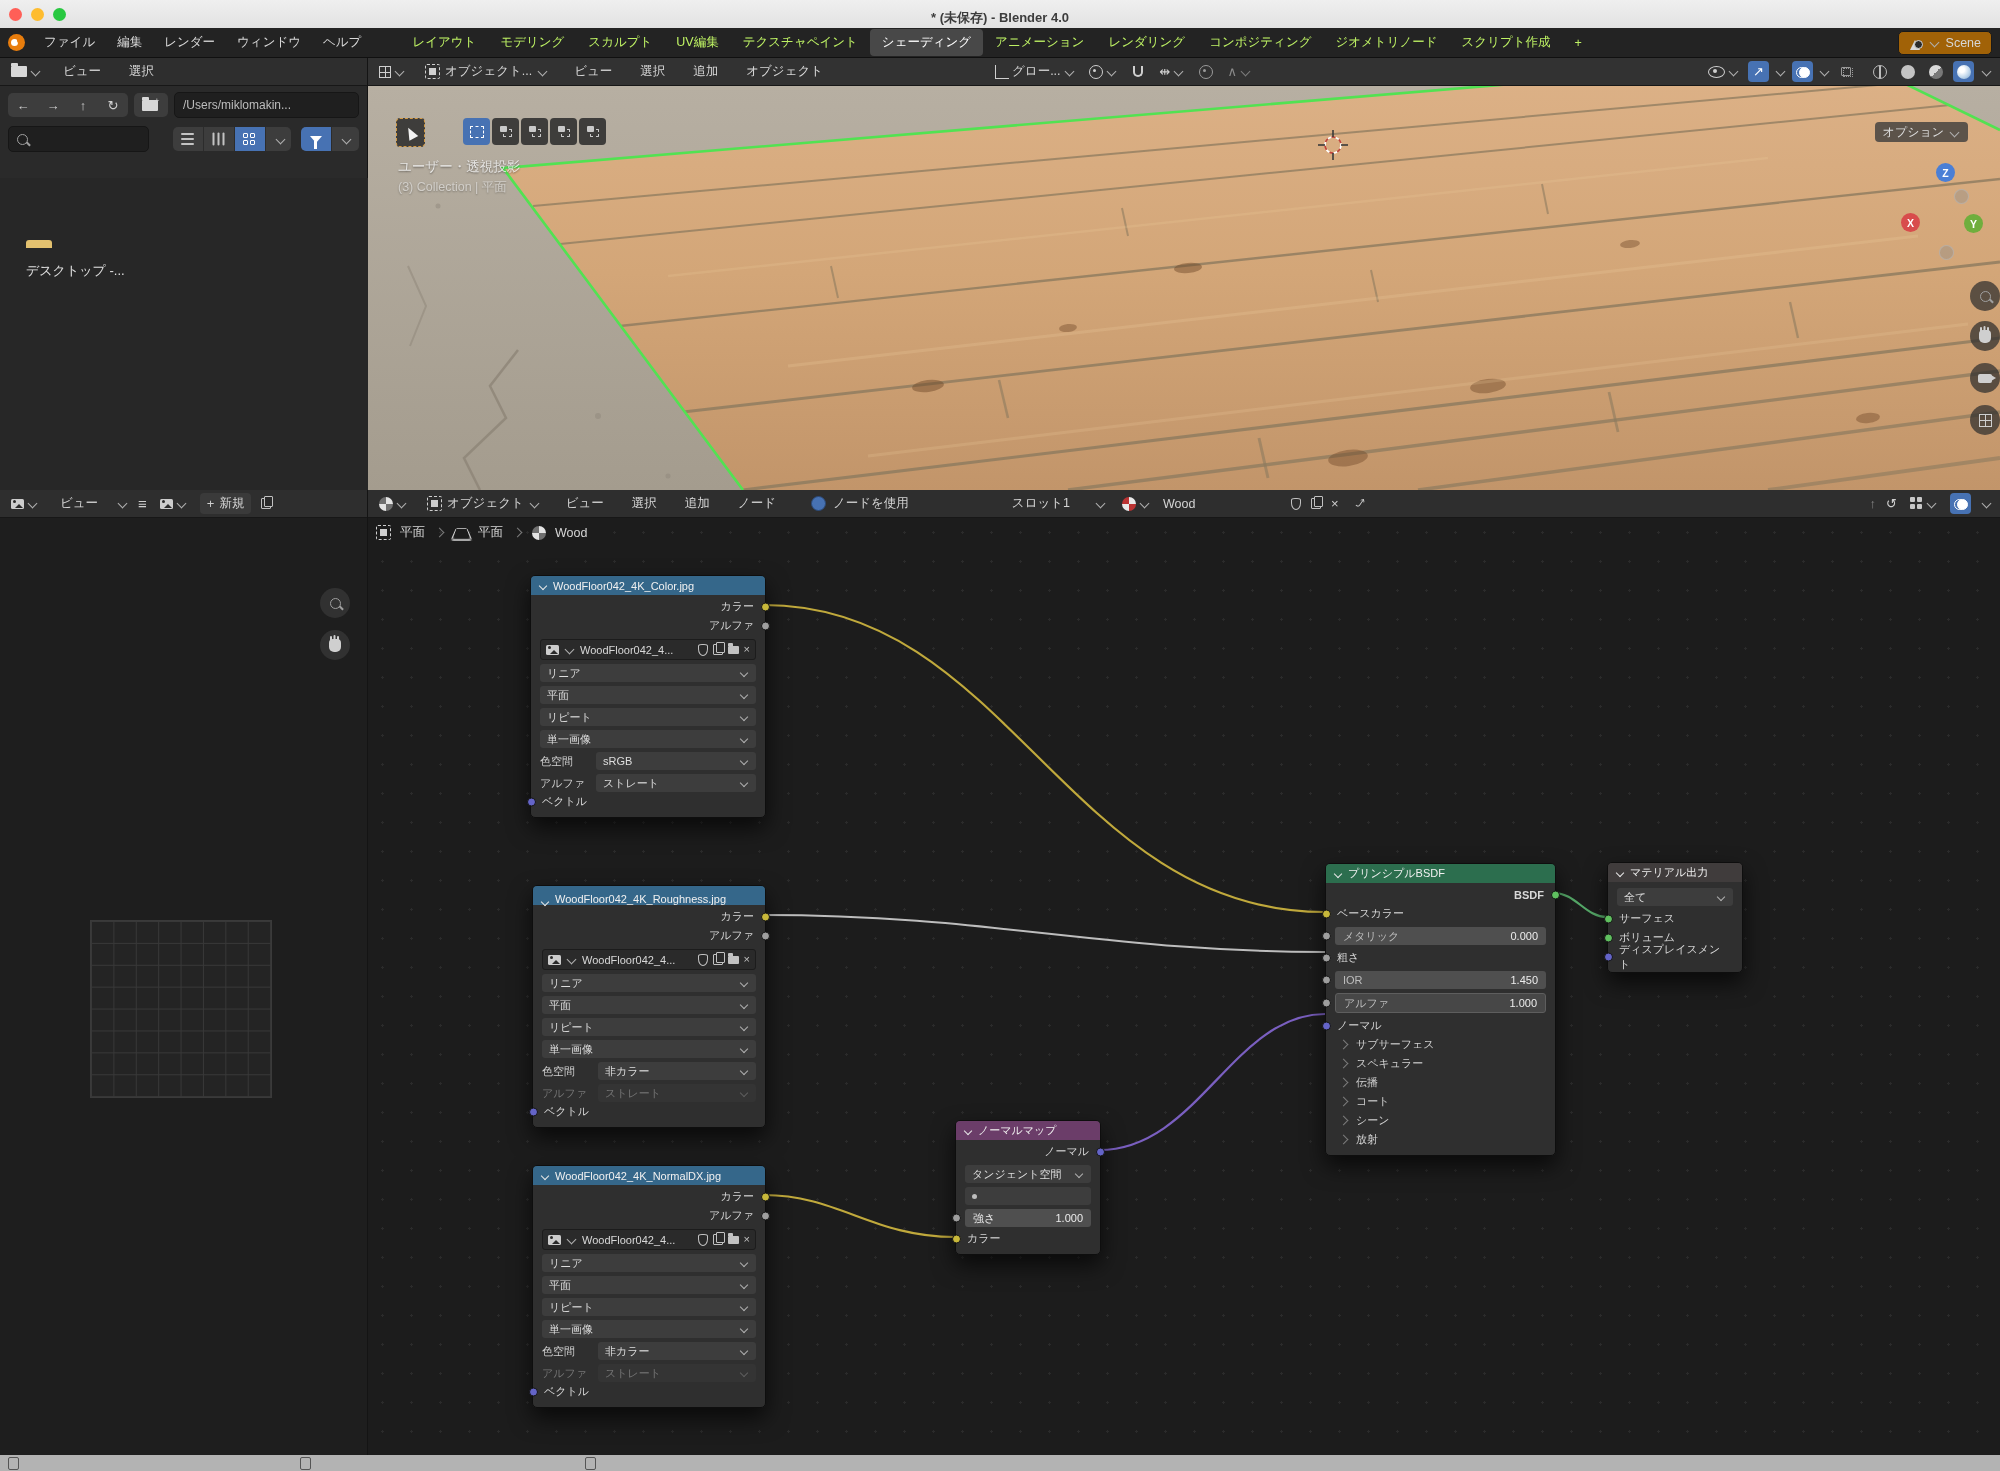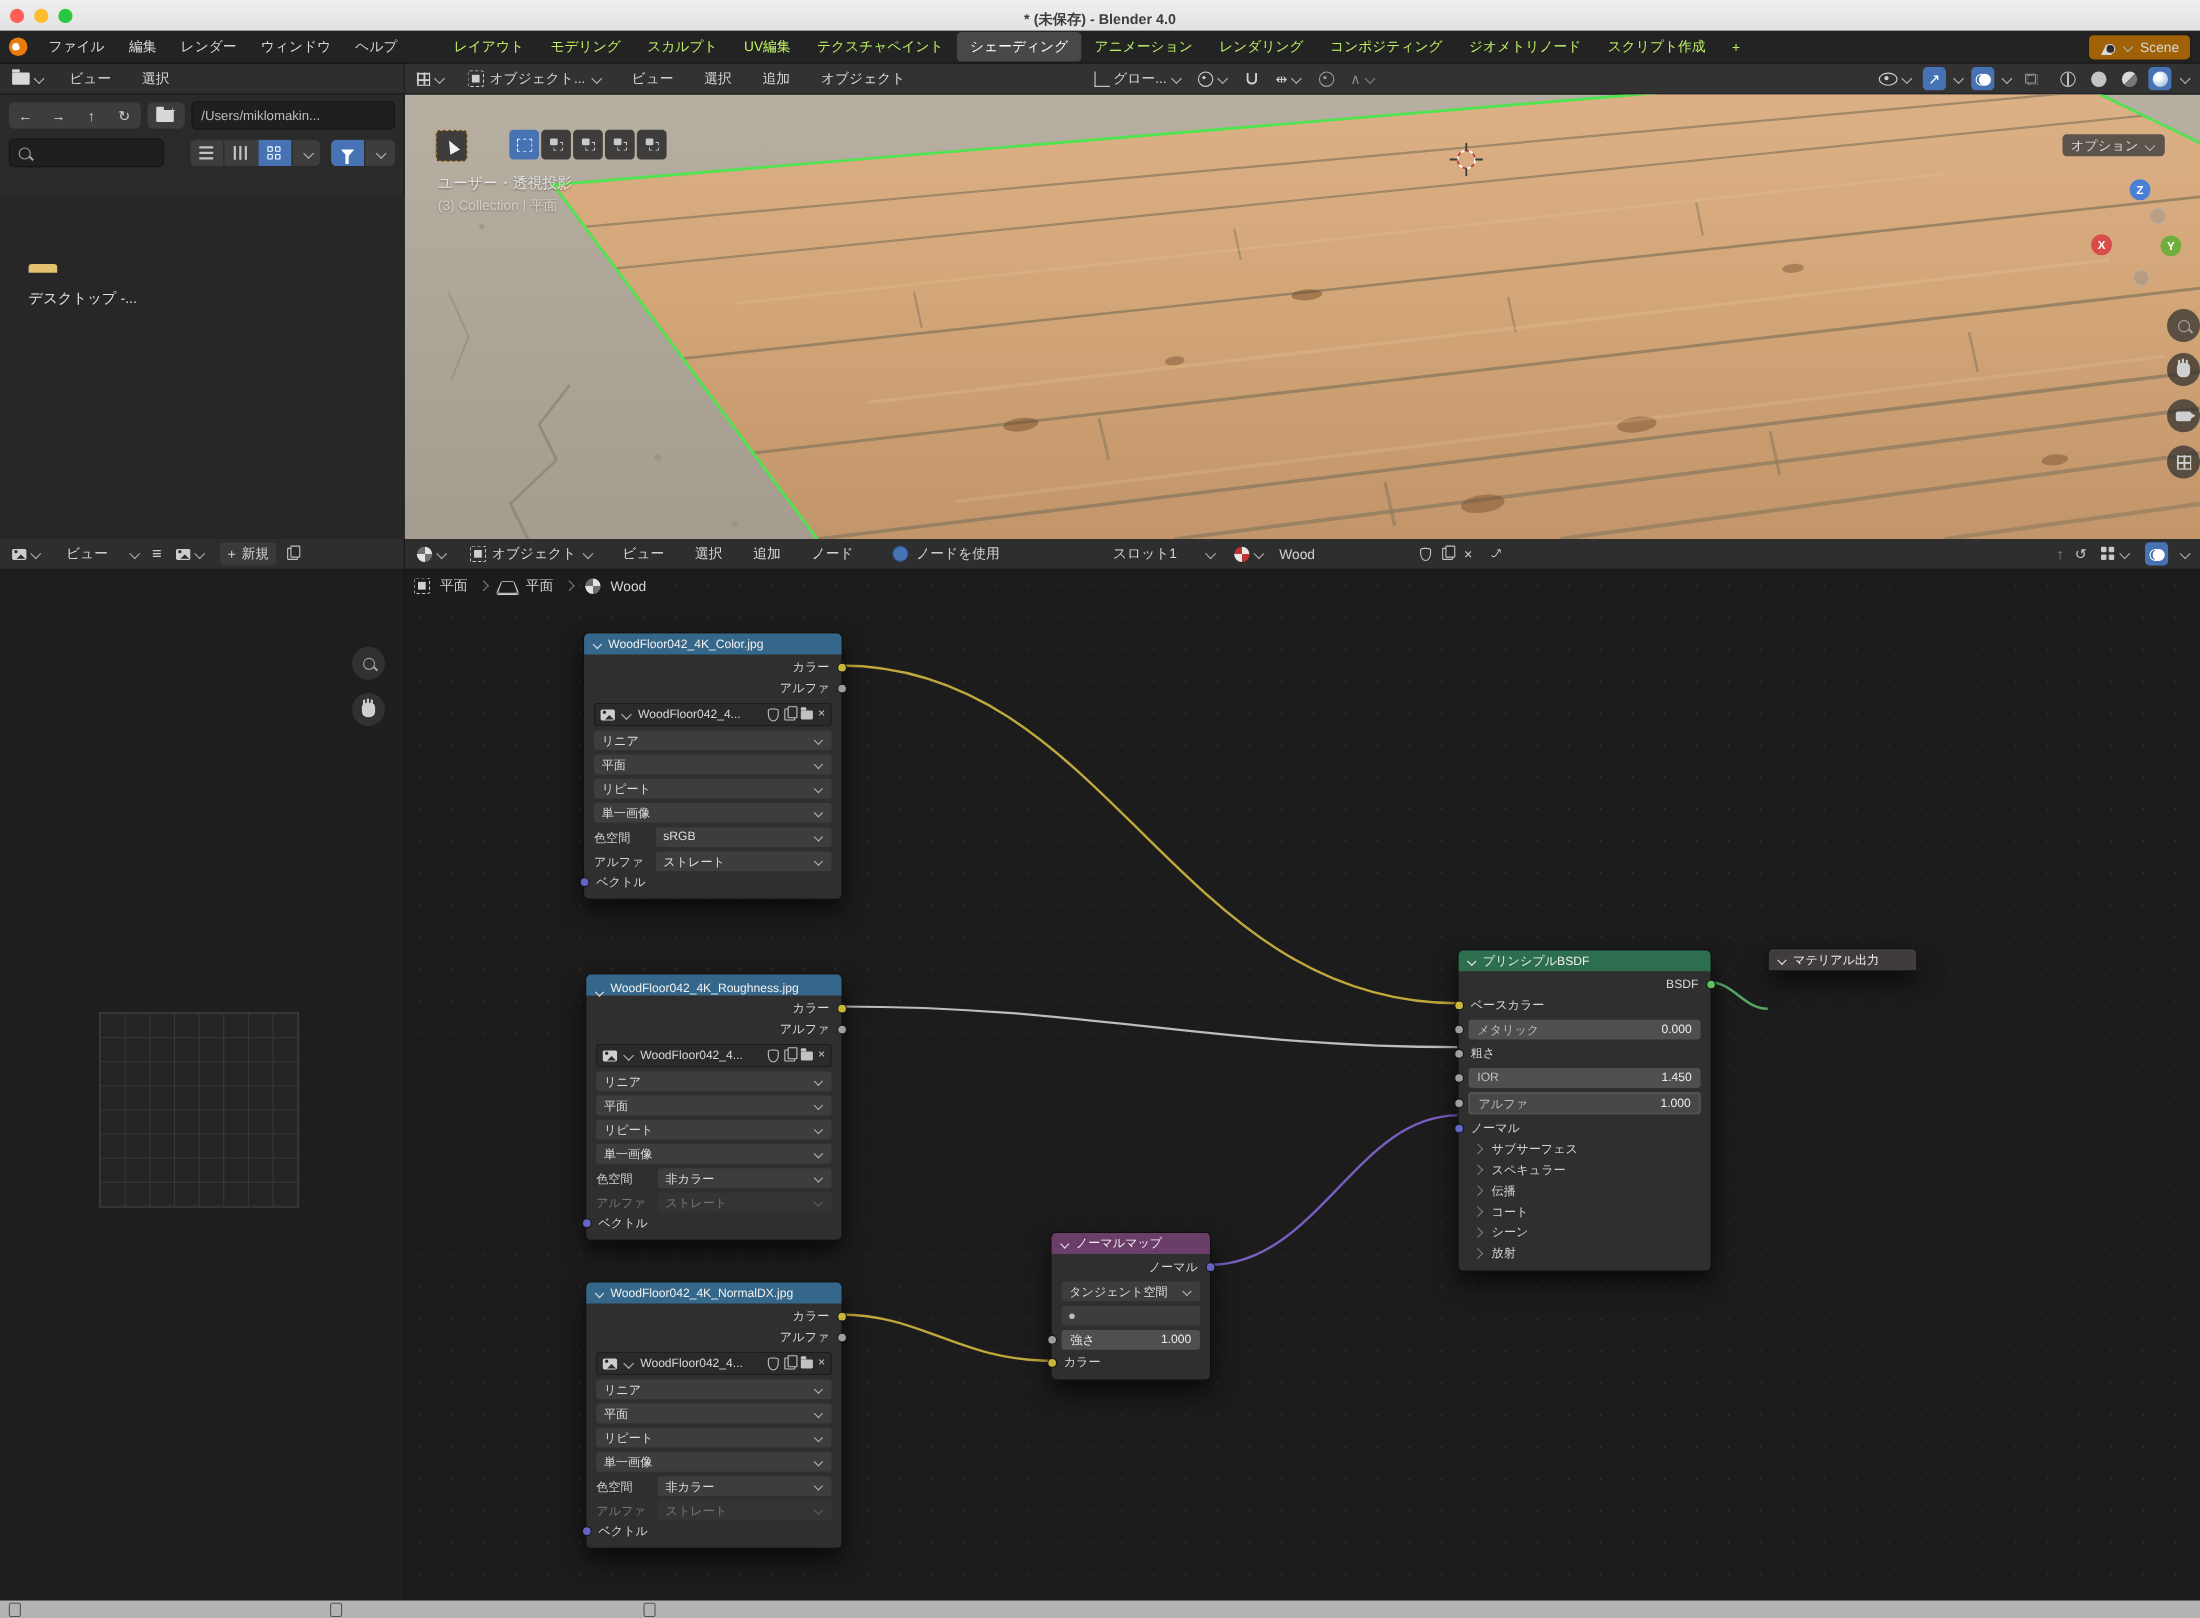--- a/index.html
+++ b/index.html
@@ -782,21 +782,21 @@
         </div>
       </div>
 
       <div class="node" style="left:957px;top:345px;width:229px;">
         <div class="nhead" style="background:#2c6e4e;">
           <span class="cv"></span>
           <span>プリンシプルBSDF</span>
         </div>
         <div class="nbody">
           <div class="nrow out">
-              <span style="font-weight:400;">BSDF</span>
+              <span style="font-weight:700;">BSDF</span>
               <span class="sk r shd"></span>
             </div>
           <div class="nrow">
               <span class="sk l yel"></span>
               <span>ベースカラー</span>
             </div>
           <div class="nslider">
             <span class="sk l gry" style="left:-13.5px;"></span>
             <span style="color:#bdbdbd;">メタリック</span>
             <span>0.000</span>
@@ -843,20 +843,38 @@
               <span class="cv r dim"></span>
               <span>放射</span>
             </div>
         </div>
       </div>
 
       <div class="node" style="left:1239px;top:344px;width:134px;">
         <div class="nhead" style="background:#403c3c;">
           <span class="cv"></span>
           <span>マテリアル出力</span>
+        </div>
+        <div class="nbody">
+          <div class="nsel">
+              <span>全て</span>
+              <span class="cv"></span>
+            </div>
+          <div class="nrow" style="margin-top:3px;">
+              <span class="sk l shd"></span>
+              <span>サーフェス</span>
+            </div>
+          <div class="nrow">
+              <span class="sk l shd"></span>
+              <span>ボリューム</span>
+            </div>
+          <div class="nrow">
+              <span class="sk l vec"></span>
+              <span>ディスプレイスメント</span>
+            </div>
         </div>
       </div>
     </div>
   </div>
 
   <div id="statusbar" class="abs">
     <span class="drag-ic" style="left:8px;"></span>
     <span class="drag-ic" style="left:300px;"></span>
     <span class="drag-ic" style="left:585px;"></span>
   </div>

